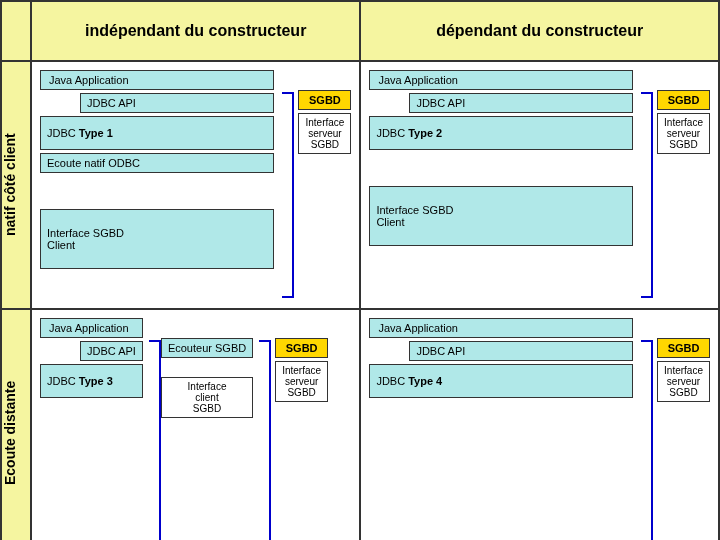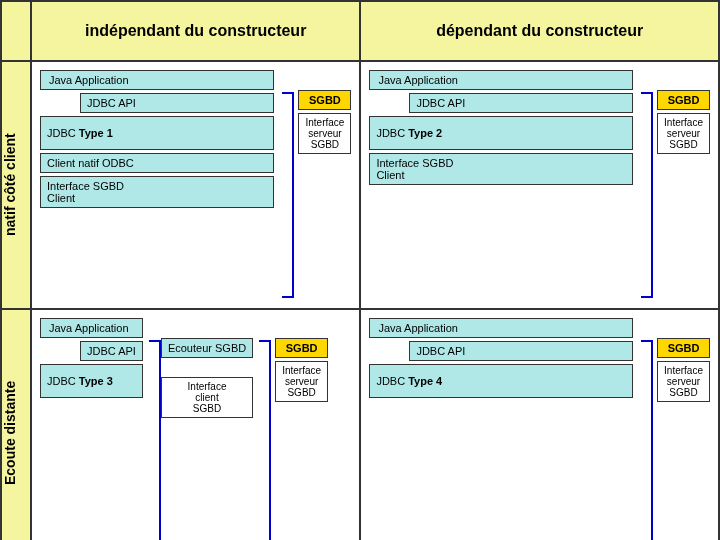--- a/index.html
+++ b/index.html
@@ -96,22 +96,23 @@
     .client-natif-box {
       background: #b0e8e8;
       border: 1.5px solid #333;
       padding: 3px 6px;
       font-size: 11px;
     }
 
     .interface-sgbd-box {
       background: #b0e8e8;
       border: 1.5px solid #333;
-      padding: 3px 6px;
-      font-size: 11px;
+      padding: 17px 6px;
+      font-size: 11px;
+      margin-top: 33px;
     }
 
     .ecouteur-box {
       background: #b0e8e8;
       border: 1.5px solid #333;
       padding: 3px 6px;
       font-size: 11px;
       text-align: center;
     }
 
@@ -168,21 +169,21 @@
             <div class="java-app-box">
               <span>Java Application</span>
             </div>
             <div class="jdbc-api-box">
               <span>JDBC API</span>
             </div>
             <div class="jdbc-type-box">
               JDBC <strong>Type <span>1</span></strong>
             </div>
             <div class="client-natif-box">
-              <span>Client natif ODBC</span>
+              <span>Ecoute natif ODBC</span>
             </div>
             <div class="interface-sgbd-box">
               <span>Interface SGBD</span><br><span>Client</span>
             </div>
           </div>
 
           <div style="display:flex; flex-direction:row; align-items:stretch; margin-top:20px;">
             <div style="border-top:2.5px solid #0000cc; border-right:2.5px solid #0000cc; border-bottom:2.5px solid #0000cc; width:12px; margin-top:2px; margin-bottom:2px;"></div>
             <div class="sgbd-col" style="margin-left:4px;">
               <div class="sgbd-box">

